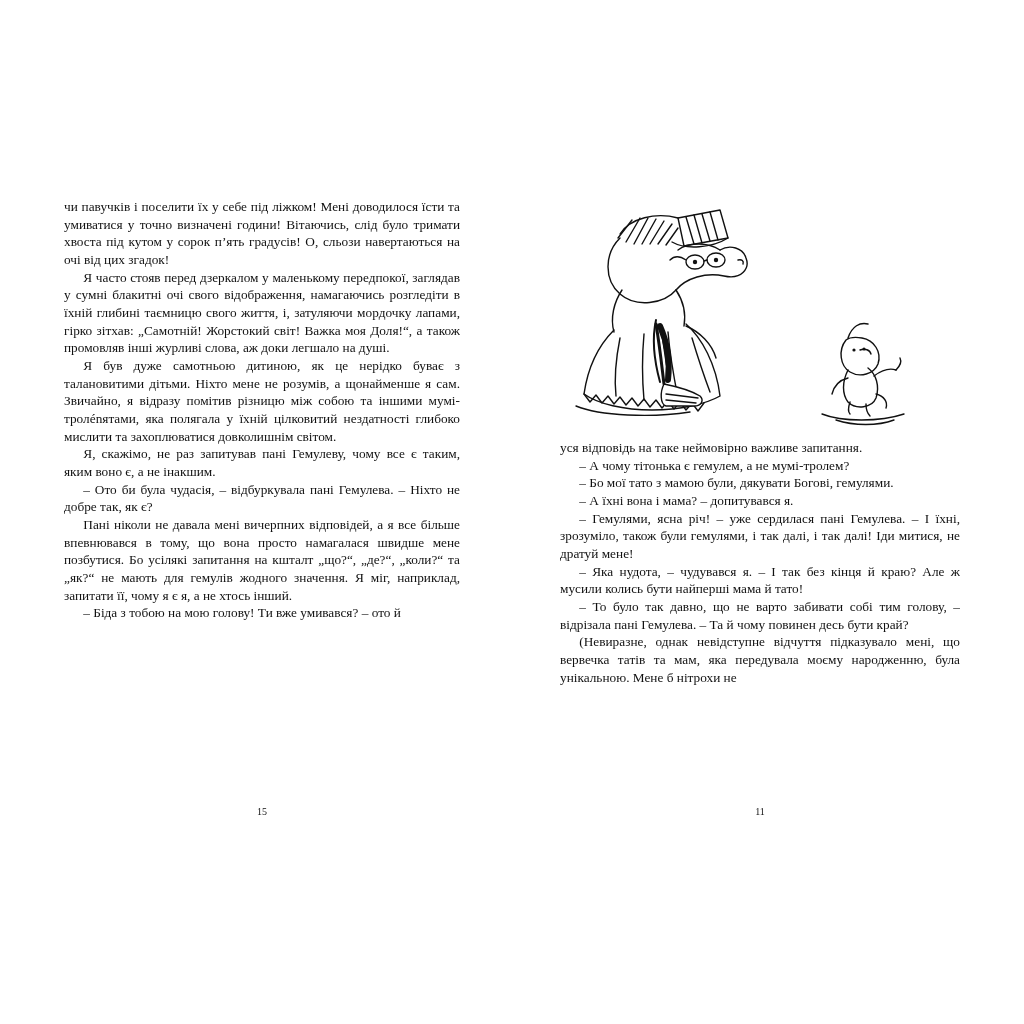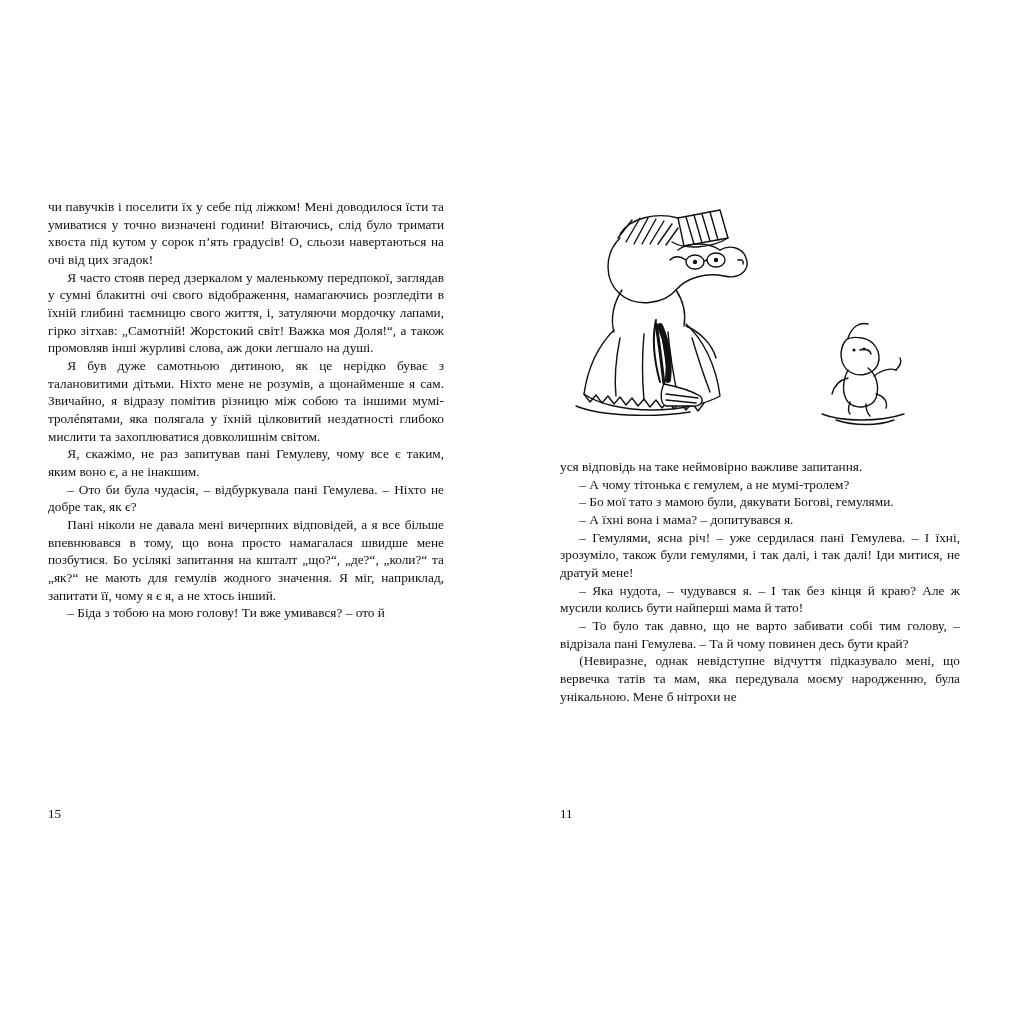--- a/index.html
+++ b/index.html
@@ -22,21 +22,21 @@
     height: 1024px;
     display: flex;
     justify-content: space-between;
   }
   .page {
     position: relative;
     width: 440px;
     box-sizing: border-box;
   }
   .page-left {
-    margin-left: 48px;
+    margin-left: 64px;
     margin-top: 198px;
     width: 396px;
   }
   .page-right {
     margin-right: 64px;
     margin-top: 198px;
     width: 400px;
   }
   .body-text {
     font-size: 13.3px;
@@ -48,35 +48,35 @@
   .body-text p {
     margin: 0;
     text-indent: 1.45em;
   }
   .body-text p.noindent {
     text-indent: 0;
   }
   .folio {
     position: absolute;
     width: 100%;
-    text-align: left;
-    font-size: 13px;
+    text-align: center;
+    font-size: 10px;
     color: #111;
   }
   .folio-left { top: 608px; left: 0; }
   .folio-right { top: 608px; left: 0; }
   .illus {
     position: relative;
     width: 400px;
     height: 240px;
     margin-top: 0;
   }
   .illus svg { display: block; }
   .right-col-text {
-    margin-top: 20px;
+    margin-top: 1px;
   }
 </style>
 </head>
 <body>
 
 <div class="spread">
 
   <div class="page page-left">
     <div class="body-text">
       <p class="noindent">чи павучків і поселити їх у себе під ліжком! Мені дово­дилося їсти та умиватися у точно визначені години! Вітаючись, слід було тримати хвоста під кутом у сорок п’ять градусів! О, сльози навертаються на очі від цих згадок!</p>

